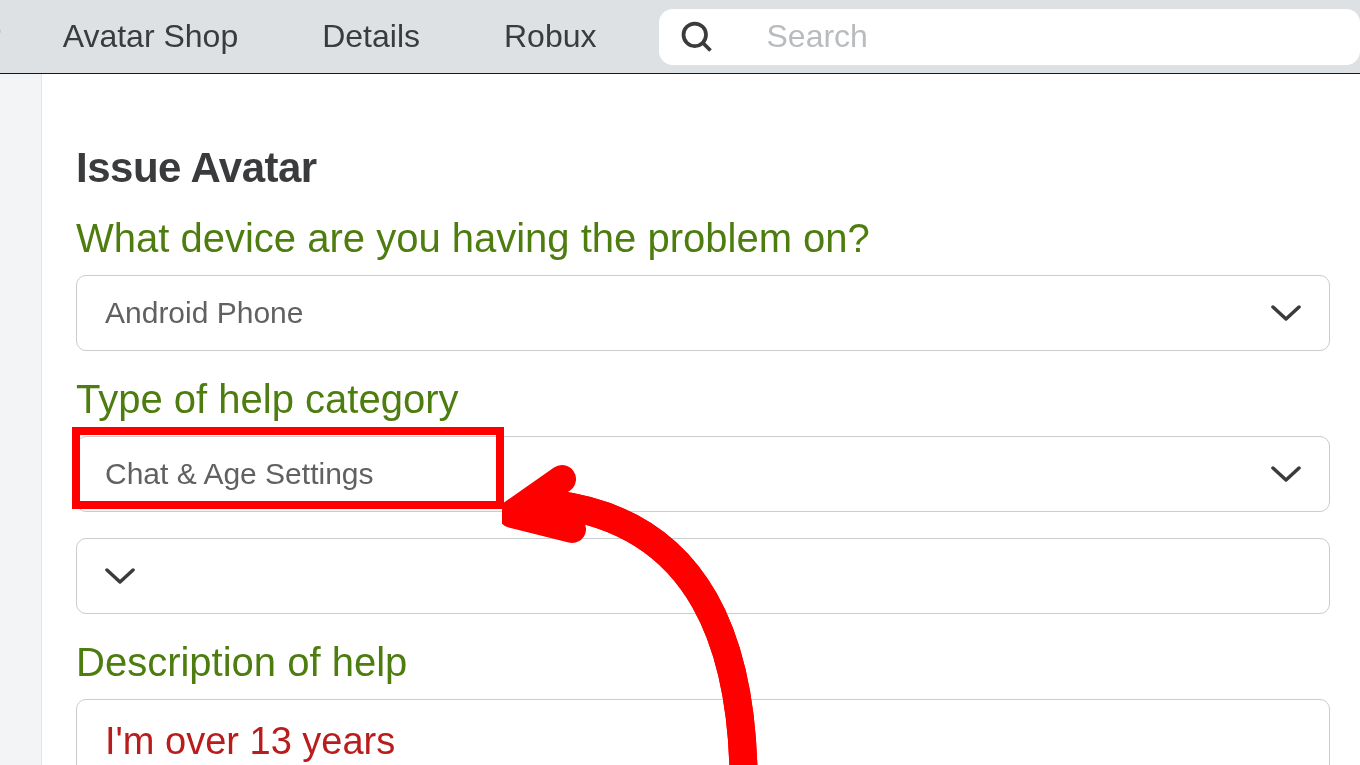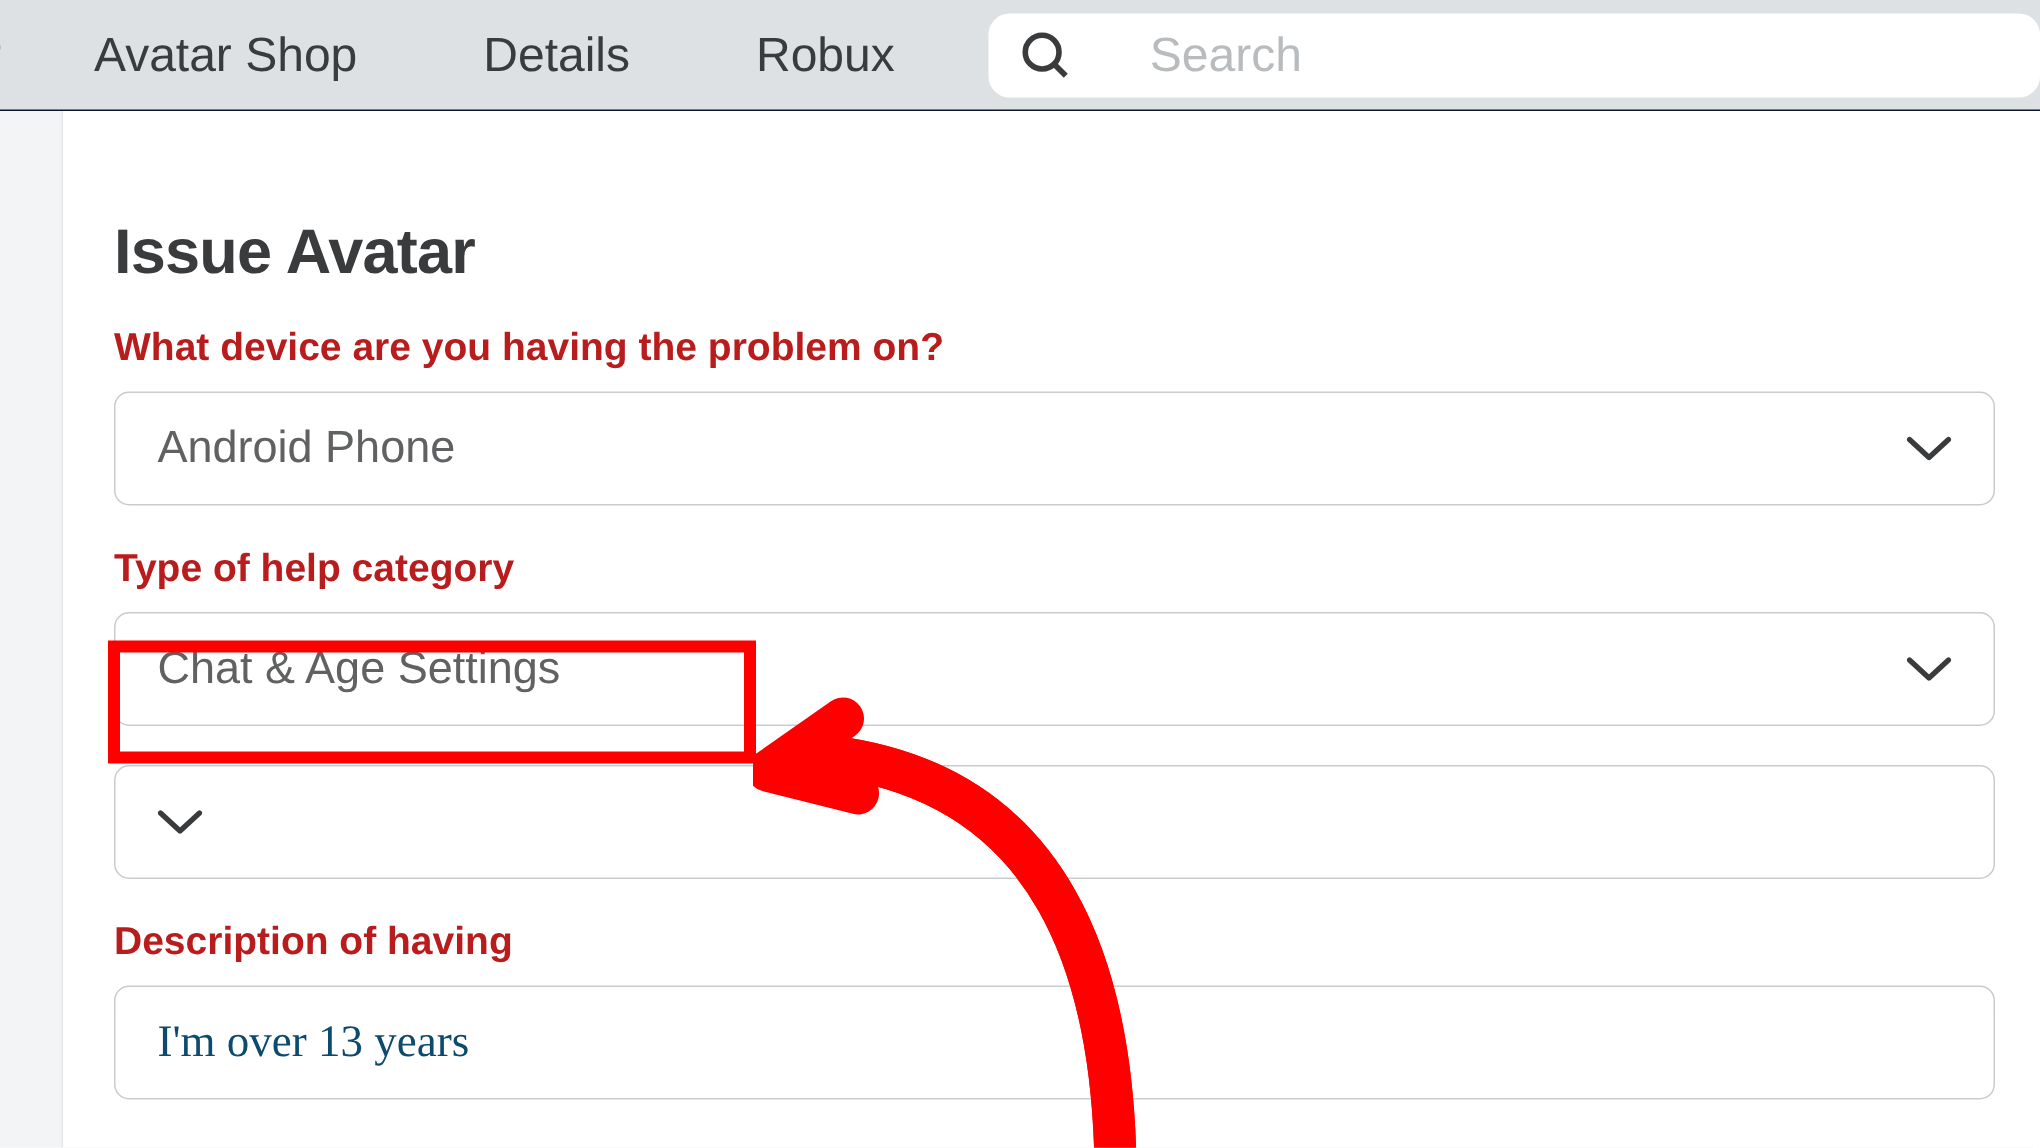--- a/index.html
+++ b/index.html
@@ -74,23 +74,23 @@
       position: relative;
     }
     .section-title {
       font-size: 42px;
       font-weight: 800;
       color: #393b3d;
       margin-bottom: 24px;
       letter-spacing: -0.5px;
     }
     .field-label {
-      font-size: 26px;
-      font-weight: 700;
-      color: #b91c1c;
+      font-size: 40px;
+      font-weight: 400;
+      color: #4d7c0f;
       margin-bottom: 14px;
       margin-top: 26px;
     }
     .field-label.first { margin-top: 0; }
     .dropdown {
       border: 1px solid #c8ccce;
       border-radius: 10px;
       height: 76px;
       display: flex;
       align-items: center;
@@ -120,23 +120,22 @@
       z-index: 10;
     }
     .textarea-box {
       border: 1px solid #c8ccce;
       border-radius: 10px;
       padding: 20px 28px;
       background: #fff;
       min-height: 60px;
     }
     .textarea-value {
-      font-size: 30px;
-      color: #0c4a6e;
-      font-family: Liberation Serif, serif;
+      font-size: 38px;
+      color: #b91c1c;
     }
     .arrow-annotation {
       position: absolute;
       left: 460px;
       top: 345px;
       width: 420px;
       height: 420px;
       z-index: 11;
       pointer-events: none;
     }
@@ -179,21 +178,21 @@
         <polyline points="2,3 15,15 28,3"></polyline>
       </svg>
     </div>
 
     <div class="dropdown">
       <svg class="chevron-svg" viewBox="0 0 30 18" fill="none" stroke="#393b3d" stroke-width="3.5" stroke-linecap="round" stroke-linejoin="round">
         <polyline points="2,3 15,15 28,3"></polyline>
       </svg>
     </div>
 
-    <div class="field-label">Description of having</div>
+    <div class="field-label">Description of help</div>
     <div class="textarea-box">
       <span class="textarea-value">I'm over 13 years</span>
     </div>
 
     <div class="highlight-box"></div>
 
     <svg class="arrow-annotation" viewBox="0 0 420 420">
       <path d="M 60 60 L 10 95 L 70 110 L 50 85 Q 260 110 240 420" stroke="#ff0000" stroke-width="28" fill="none" stroke-linecap="round" stroke-linejoin="round"></path>
       <path d="M 60 60 L 10 95 L 70 110 Z" fill="#ff0000"></path>
       <path d="M 50 85 Q 260 110 240 420" stroke="#ff0000" stroke-width="28" fill="none" stroke-linecap="round"></path>

